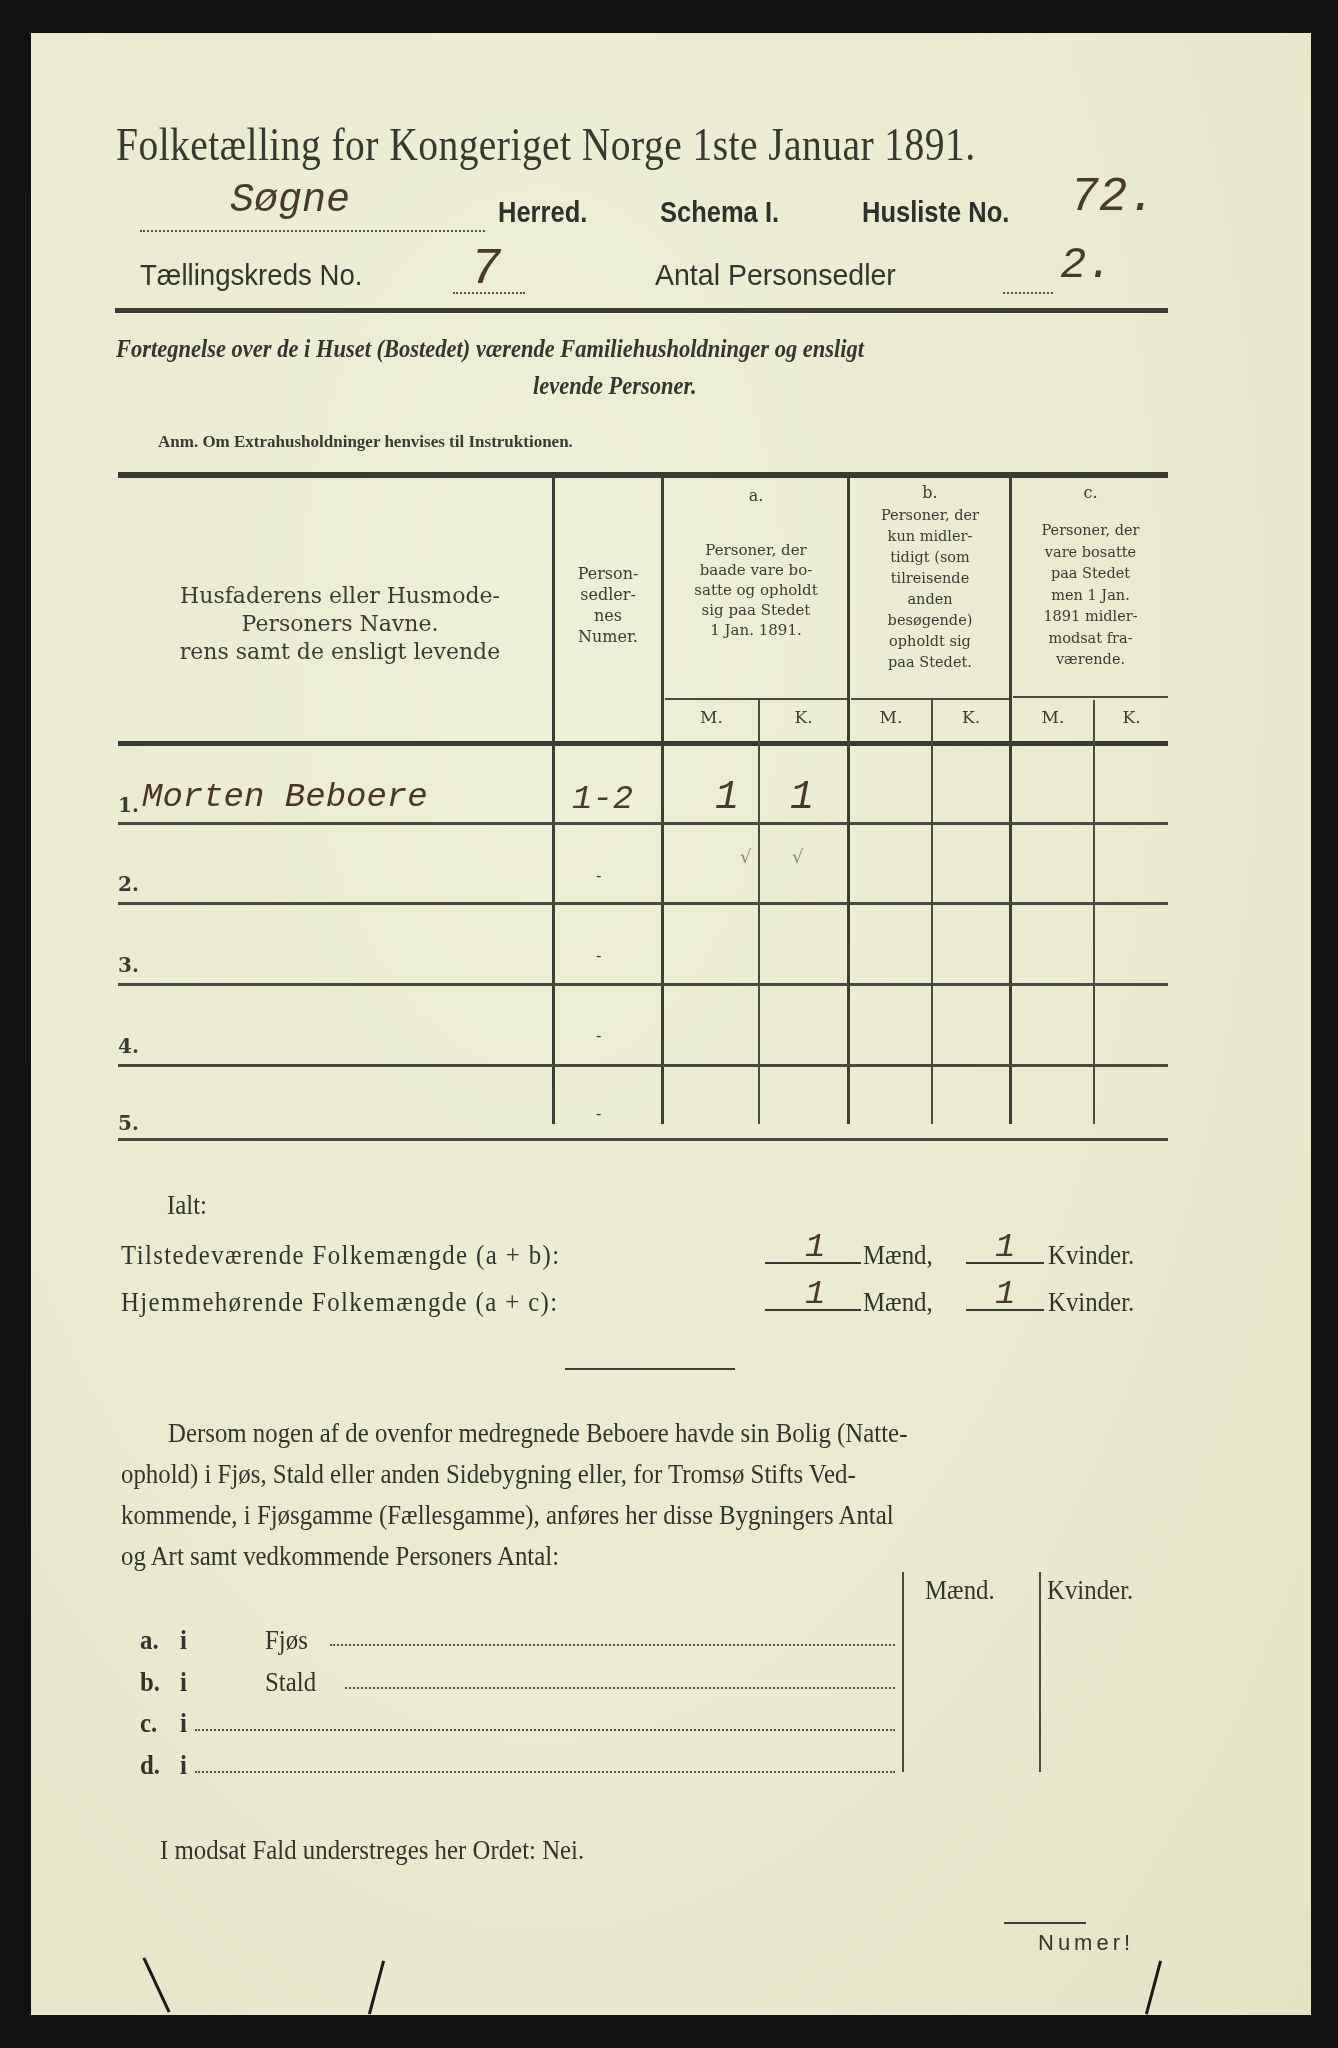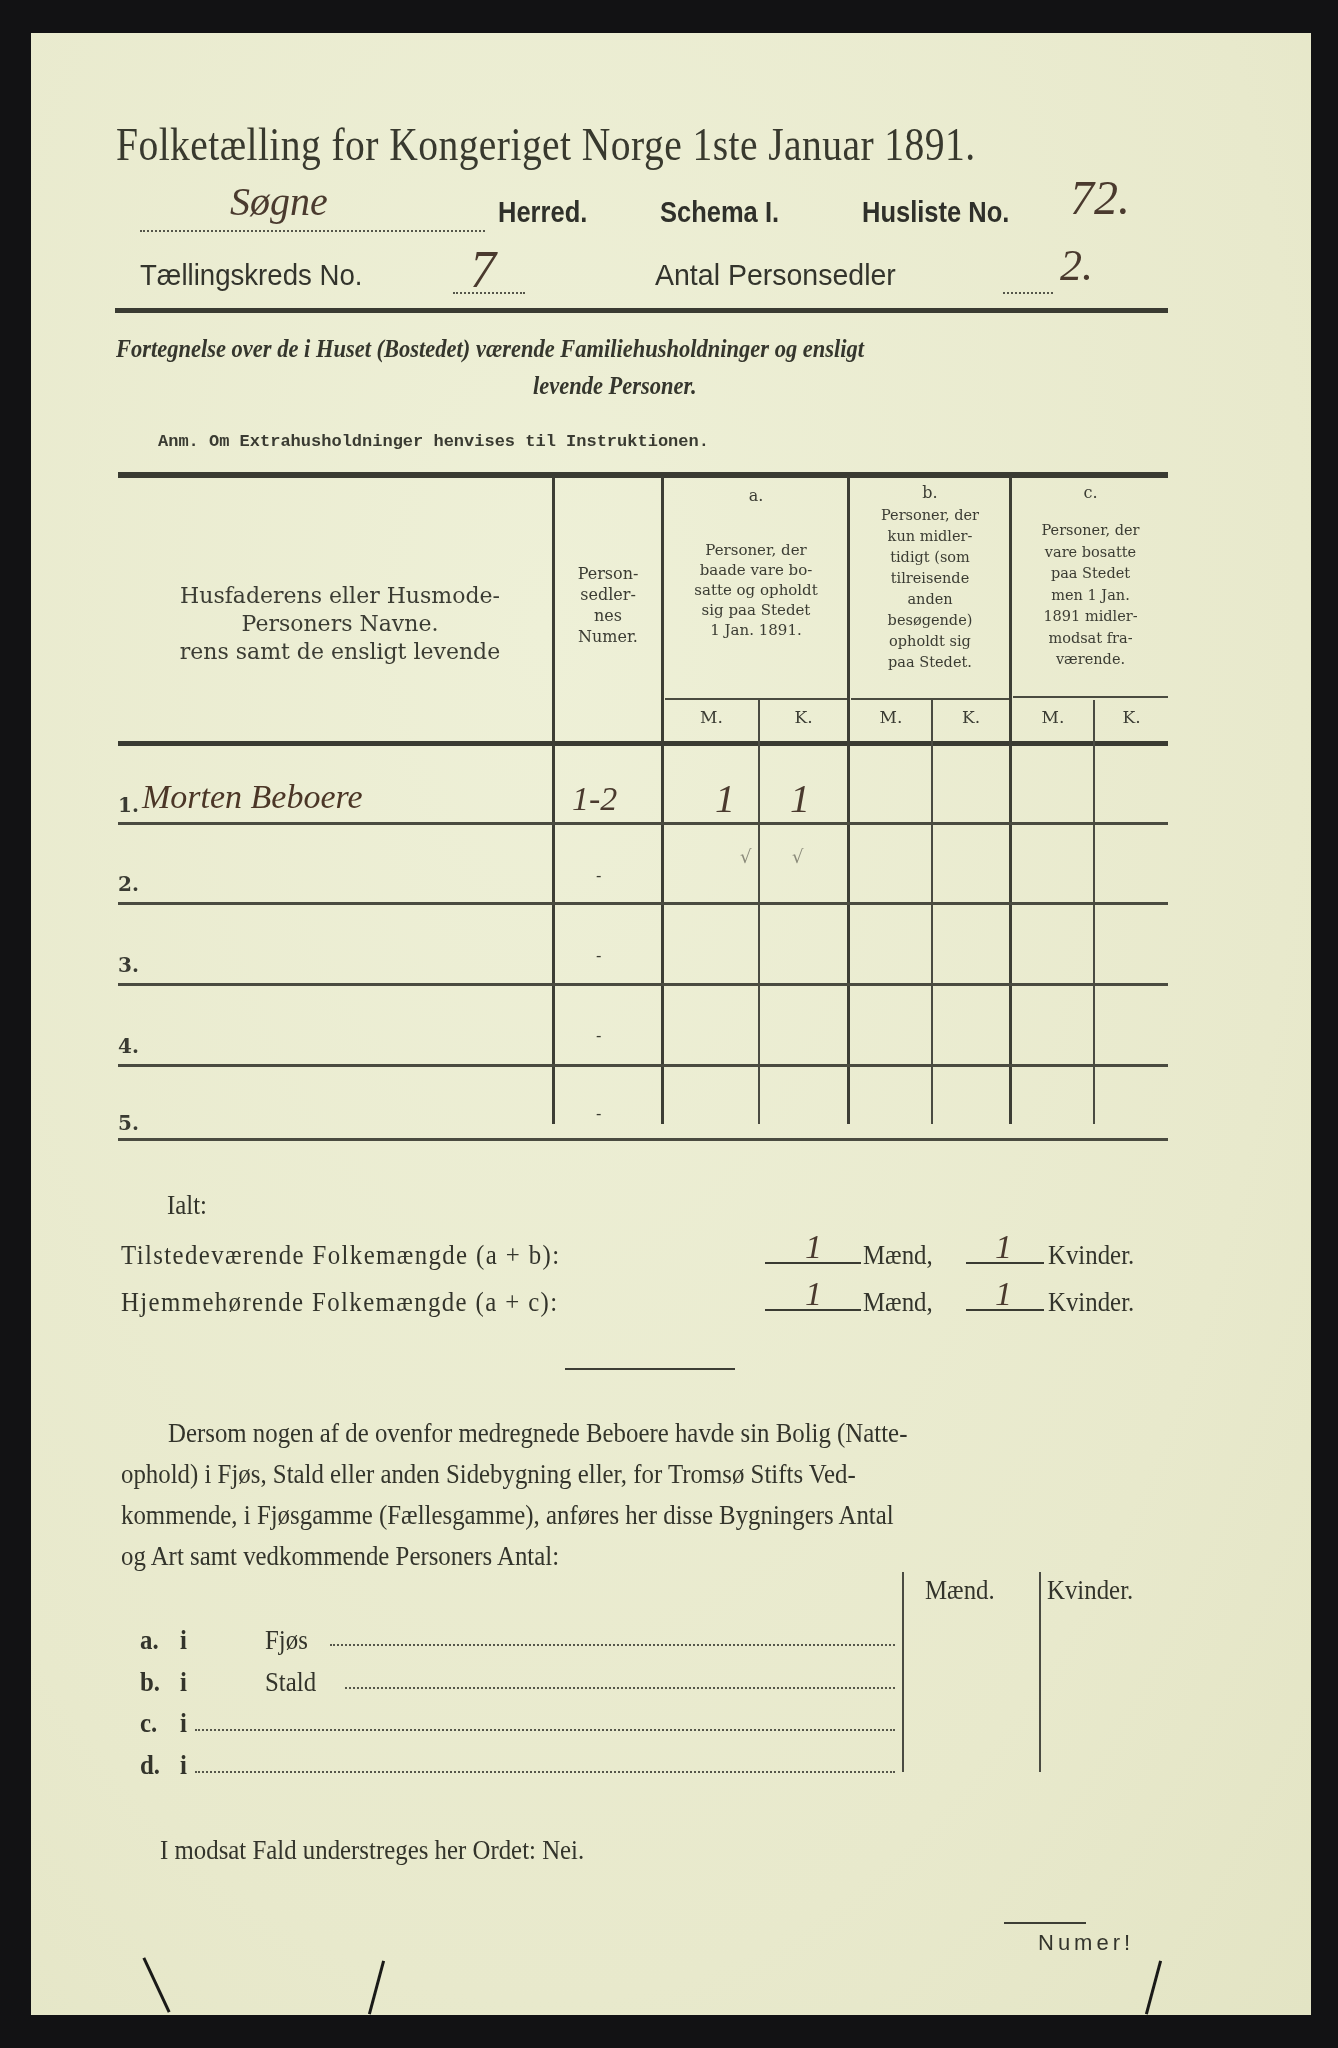--- a/index.html
+++ b/index.html
@@ -14,30 +14,30 @@
       position: absolute; left: 31px; top: 33px; width: 1280px; height: 1982px;
       background: #ecedd2;
       background-image: radial-gradient(ellipse at 40% 30%, #eef0d7 0%, #e8e9cc 70%, #e3e4c4 100%);
     }
     .abs { position: absolute; white-space: nowrap; }
     .title {
       left: 116px; top: 118px; font-family: "Liberation Serif", serif;
       font-size: 46px; letter-spacing: 0.5px; transform: scaleX(0.86); transform-origin: left;
       color: #38392e;
     }
-    .hand { font-family: Liberation Serif, serif; font-style: italic; color: #4a3a2e; }
+    .hand { font-family: Liberation Mono, monospace; font-style: italic; color: #4a3a2e; }
     .bold-sans { font-family: "Liberation Sans", sans-serif; font-weight: bold; transform: scaleX(0.85); transform-origin: left; color: #2f302a; }
     .sans { font-family: "Liberation Sans", sans-serif; color: #33342c; }
     .dots { border-bottom: 2px dotted #55564a; }
     .hr-thick { position: absolute; background: #3a3b32; }
     .italic-heading {
       font-family: "Liberation Serif", serif; font-style: italic; font-weight: bold;
       font-size: 25px; color: #35362d; transform: scaleX(0.9); transform-origin: left;
     }
-    .small-serif { font-family: Liberation Mono, monospace; font-size: 16px; color: #3a3b32; }
+    .small-serif { font-family: Liberation Serif, serif; font-size: 16px; color: #3a3b32; }
     .hdr-text { font-family: "DejaVu Serif", serif; color: #3b3c33; text-align: center; line-height: 1.1; }
     .vline { position: absolute; background: #3d3e35; width: 3px; }
     .vline-thin { position: absolute; background: #4a4b42; width: 2px; }
     .hline { position: absolute; background: #4a4b40; height: 3px; }
     .rownum { font-family: "DejaVu Serif", serif; font-weight: bold; font-size: 20px; color: #3a3b32; }
     .body-text {
       font-family: "Liberation Serif", serif; font-size: 27px; color: #33342b; line-height: 41px;
       transform: scaleX(0.92); transform-origin: left;
     }
     .tear { position: absolute; width: 3px; background: #1a1a18; }

